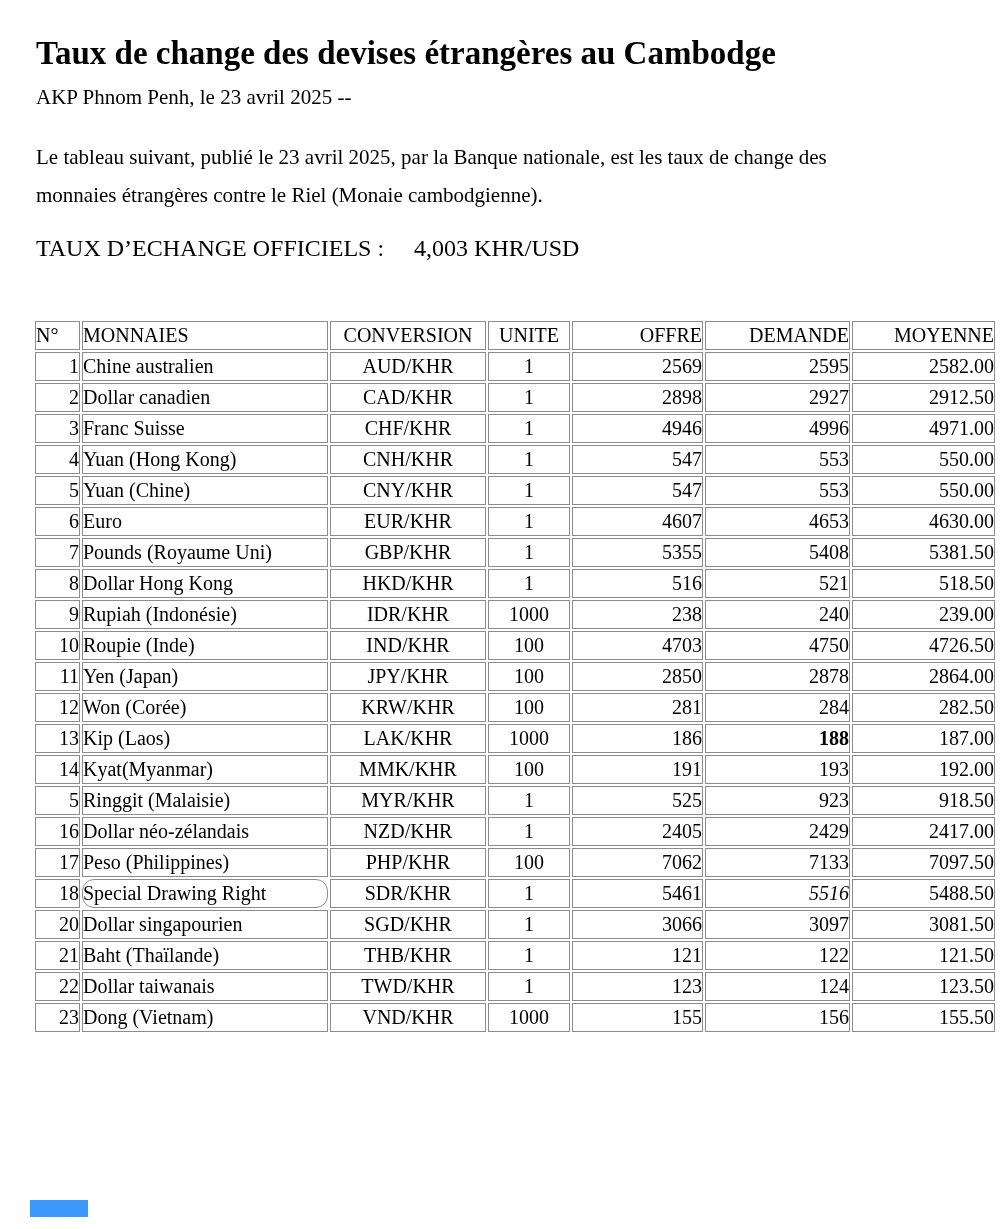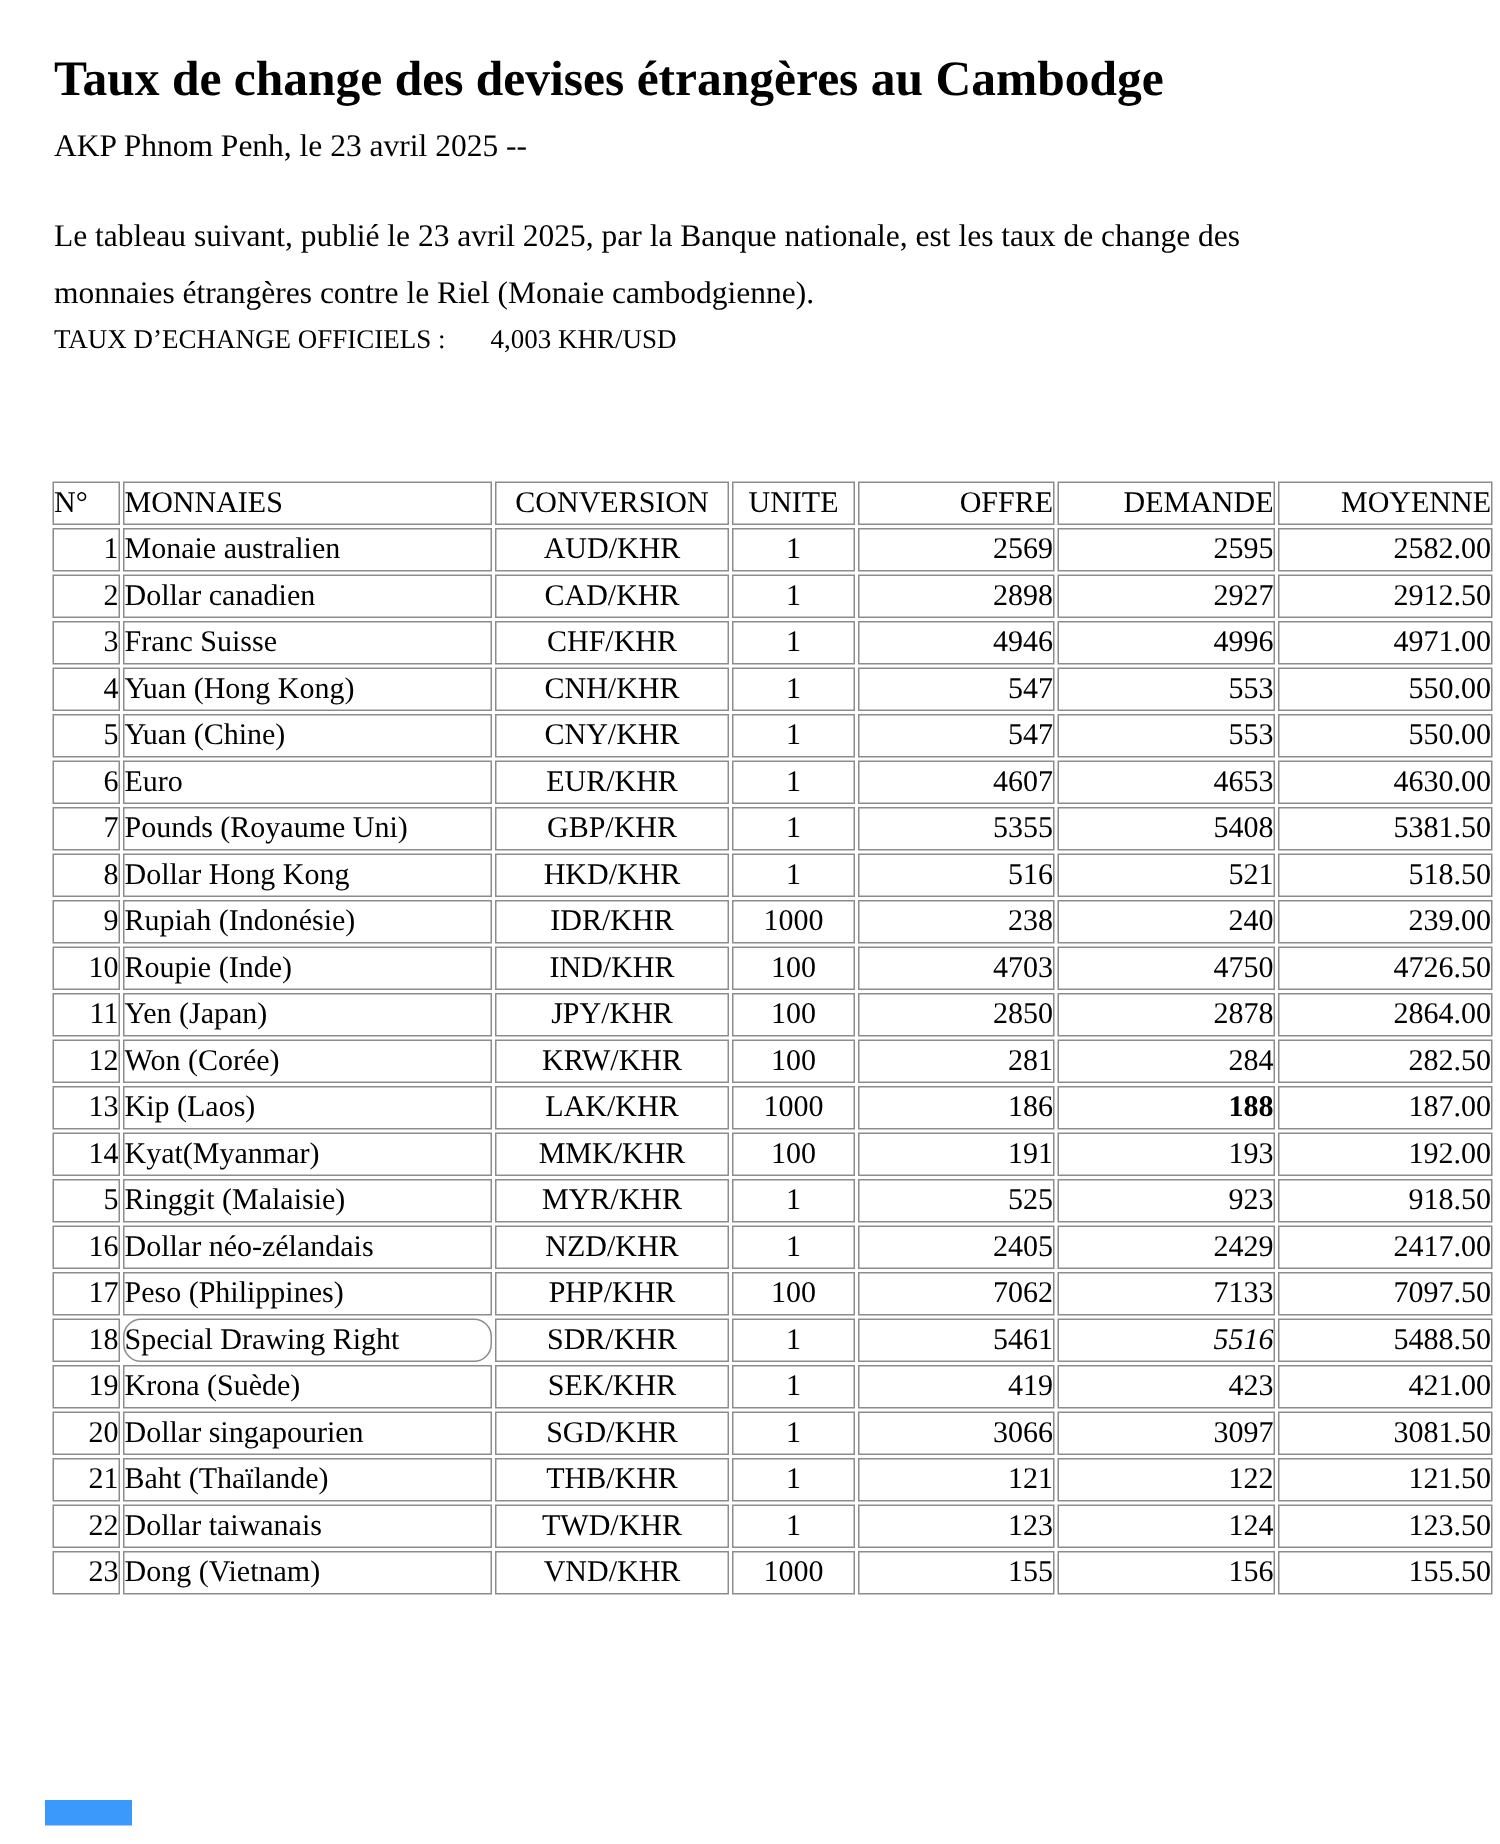--- a/index.html
+++ b/index.html
@@ -32,22 +32,22 @@
     position: absolute;
     left: 36px;
     top: 138px;
     font-size: 21px;
     line-height: 38px;
   }
   .intro div { white-space: nowrap; }
   .official {
     position: absolute;
     left: 36px;
-    top: 216px;
-    font-size: 18px;
+    top: 235px;
+    font-size: 24px;
     white-space: nowrap;
   }
   .official .rate-value { margin-left: 30px; }
   table.rates-table {
     position: absolute;
     left: 33px;
     top: 319px;
     width: 964px;
     table-layout: fixed;
     border-collapse: separate;
@@ -124,21 +124,21 @@
         <th class="h2" style="border-color: rgb(140, 140, 140);">CONVERSION</th>
         <th class="h3" style="border-color: rgb(140, 140, 140);">UNITE</th>
         <th class="h4" style="border-color: rgb(140, 140, 140); padding-left: 16px;">OFFRE</th>
         <th class="h5" style="border-color: rgb(140, 140, 140);">DEMANDE</th>
         <th class="h6" style="border-color: rgb(140, 140, 140);">MOYENNE</th>
       </tr>
   </thead>
   <tbody>
       <tr>
         <td class="c0" style="border-color: rgb(140, 140, 140);">1</td>
-        <td class="c1" style="border-color: rgb(140, 140, 140);">Monaie australien</td>
+        <td class="c1" style="border-color: rgb(140, 140, 140);">Chine australien</td>
         <td class="c2" style="border-color: rgb(140, 140, 140);">AUD/KHR</td>
         <td class="c3" style="border-color: rgb(140, 140, 140);">1</td>
         <td class="c4" style="border-color: rgb(140, 140, 140);">2569</td>
         <td class="c5" style="border-color: rgb(140, 140, 140);">2595</td>
         <td class="c6" style="border-color: rgb(140, 140, 140);">2582.00</td>
       </tr>
       <tr>
         <td class="c0" style="border-color: rgb(140, 140, 140);">2</td>
         <td class="c1" style="border-color: rgb(140, 140, 140);">Dollar canadien</td>
         <td class="c2" style="border-color: rgb(140, 140, 140);">CAD/KHR</td>
@@ -285,29 +285,20 @@
       <tr>
         <td class="c0" style="border-color: rgb(140, 140, 140);">18</td>
         <td class="c1" style="border-color: rgb(140, 140, 140); border-radius: 12px;">Special Drawing Right</td>
         <td class="c2" style="border-color: rgb(140, 140, 140);">SDR/KHR</td>
         <td class="c3" style="border-color: rgb(140, 140, 140);">1</td>
         <td class="c4" style="border-color: rgb(140, 140, 140);">5461</td>
         <td class="c5" style="border-color: rgb(140, 140, 140); font-style: italic;">5516</td>
         <td class="c6" style="border-color: rgb(140, 140, 140);">5488.50</td>
       </tr>
       <tr>
-        <td class="c0" style="border-color: rgb(140, 140, 140);">19</td>
-        <td class="c1" style="border-color: rgb(140, 140, 140);">Krona (Suède)</td>
-        <td class="c2" style="border-color: rgb(140, 140, 140);">SEK/KHR</td>
-        <td class="c3" style="border-color: rgb(140, 140, 140);">1</td>
-        <td class="c4" style="border-color: rgb(140, 140, 140);">419</td>
-        <td class="c5" style="border-color: rgb(140, 140, 140);">423</td>
-        <td class="c6" style="border-color: rgb(140, 140, 140);">421.00</td>
-      </tr>
-      <tr>
         <td class="c0" style="border-color: rgb(140, 140, 140);">20</td>
         <td class="c1" style="border-color: rgb(140, 140, 140);">Dollar singapourien</td>
         <td class="c2" style="border-color: rgb(140, 140, 140);">SGD/KHR</td>
         <td class="c3" style="border-color: rgb(140, 140, 140);">1</td>
         <td class="c4" style="border-color: rgb(140, 140, 140);">3066</td>
         <td class="c5" style="border-color: rgb(140, 140, 140);">3097</td>
         <td class="c6" style="border-color: rgb(140, 140, 140);">3081.50</td>
       </tr>
       <tr>
         <td class="c0" style="border-color: rgb(140, 140, 140);">21</td>

